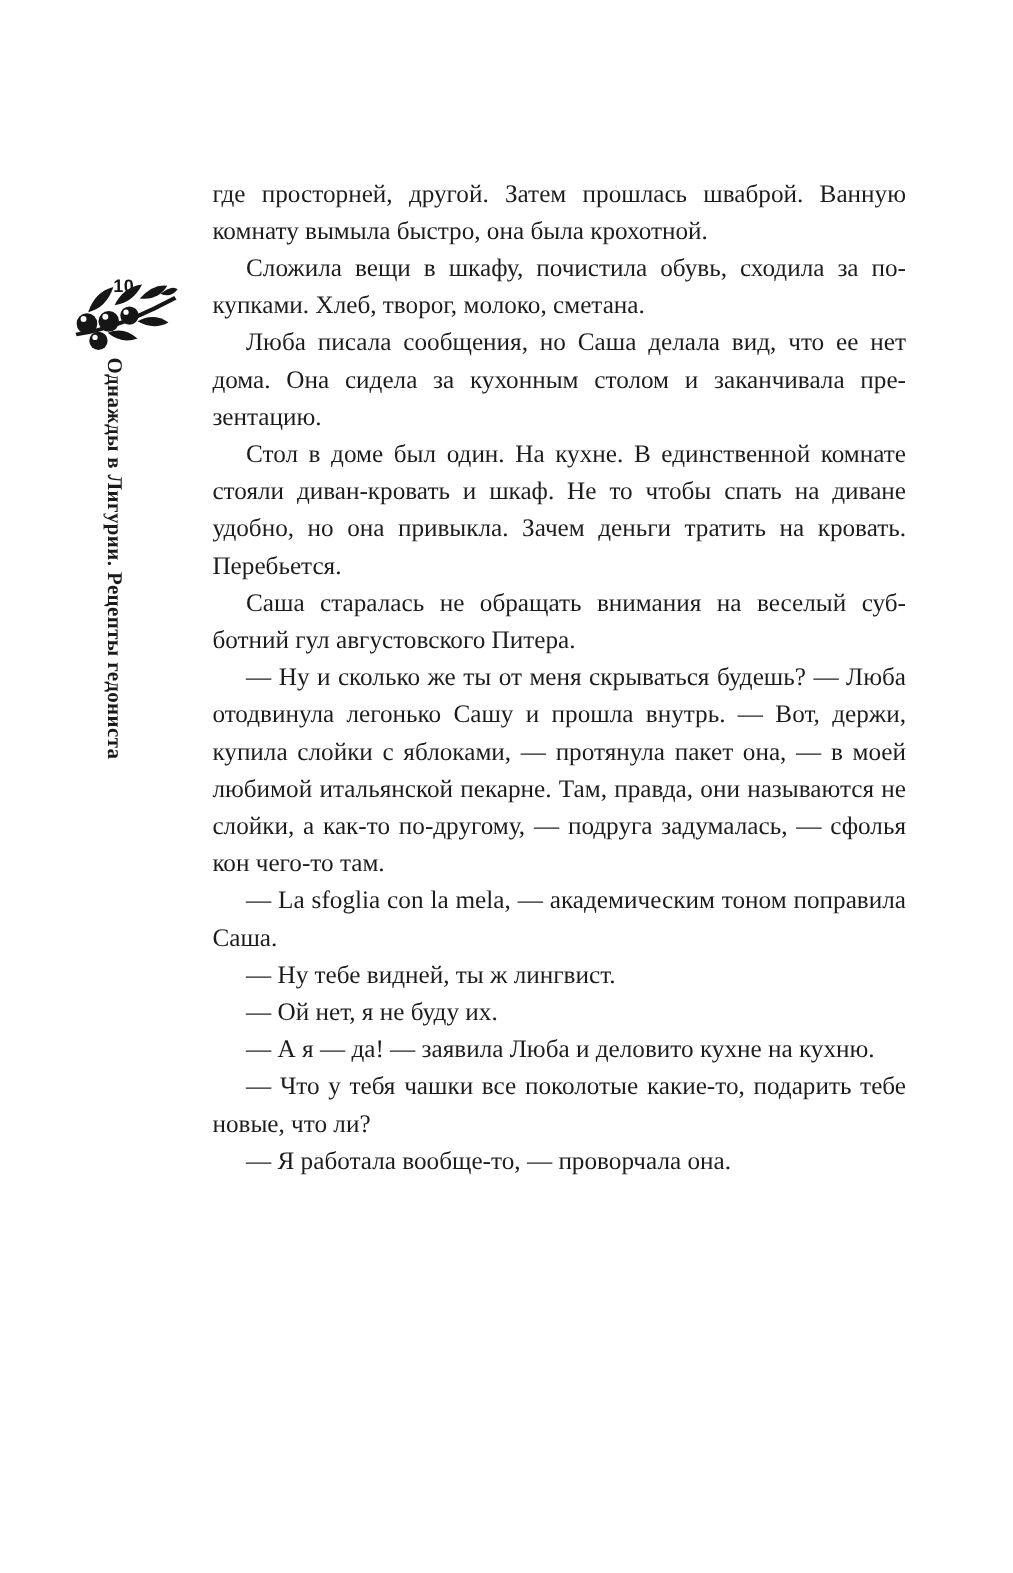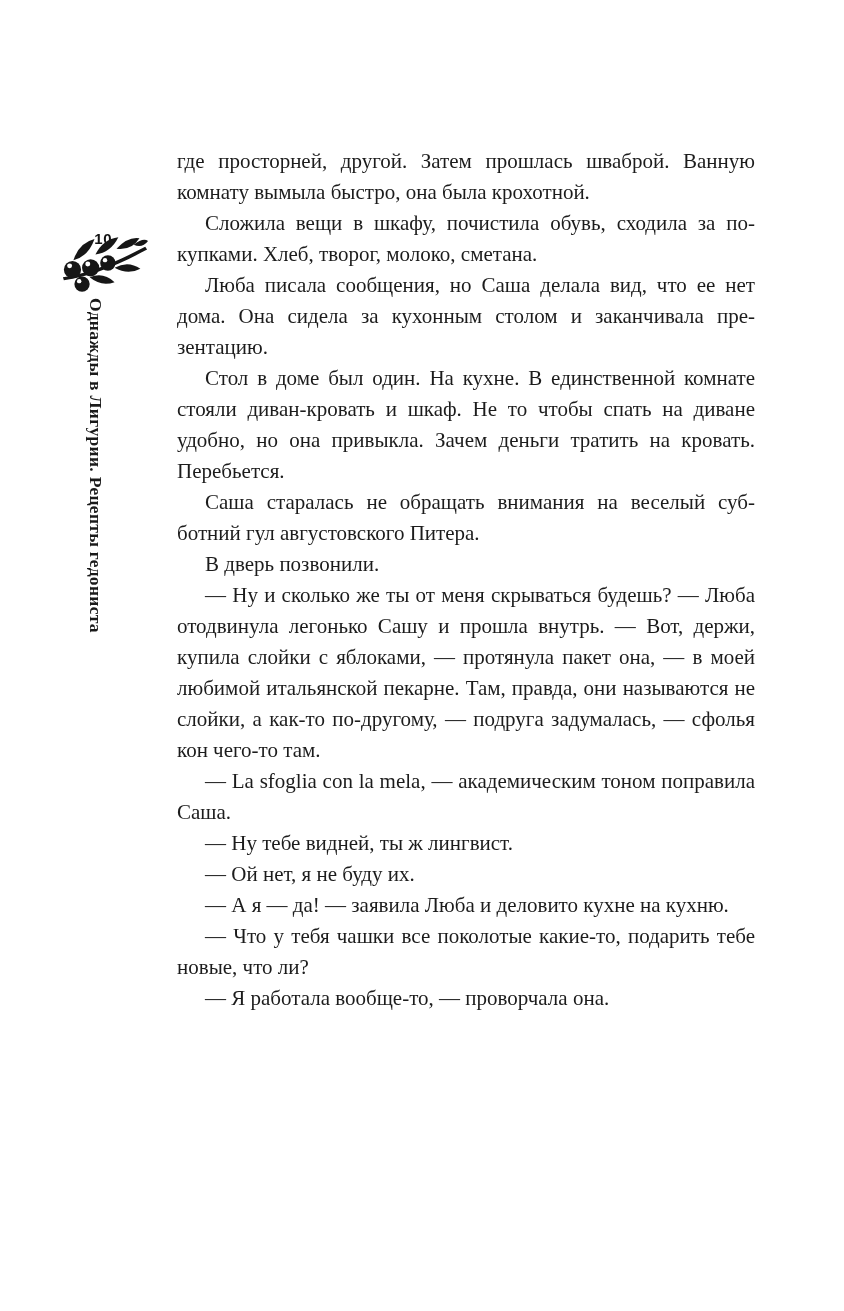--- a/index.html
+++ b/index.html
@@ -103,21 +103,20 @@
 
   <div class="running-title">Однажды в Лигурии. Рецепты гедониста</div>
 
   <div class="text-block">
 
   <p class="para">где просторней, другой. Затем прошлась шваброй. Ванную комнату вымыла быстро, она была крохотной.</p>
       <p class="para indent">Сложила вещи в шкафу, почистила обувь, сходила за по­купками. Хлеб, творог, молоко, сметана.</p>
       <p class="para indent">Люба писала сообщения, но Саша делала вид, что ее нет дома. Она сидела за кухонным столом и заканчивала пре­зентацию.</p>
       <p class="para indent">Стол в доме был один. На кухне. В единственной комнате стояли диван-кровать и шкаф. Не то чтобы спать на диване удобно, но она привыкла. Зачем деньги тратить на кровать. Перебьется.</p>
       <p class="para indent">Саша старалась не обращать внимания на веселый суб­ботний гул августовского Питера.</p>
-      <p class="para indent">В дверь позвонили.</p>
       <p class="para indent">— Ну и сколько же ты от меня скрываться будешь? — Люба отодвинула легонько Сашу и прошла внутрь. — Вот, держи, купила слойки с яблоками, — протянула пакет она, — в моей любимой итальянской пекарне. Там, правда, они на­зываются не слойки, а как-то по-другому, — подруга задума­лась, — сфолья кон чего-то там.</p>
       <p class="para indent">— La sfoglia con la mela, — академическим тоном попра­вила Саша.</p>
       <p class="para indent">— Ну тебе видней, ты ж лингвист.</p>
       <p class="para indent">— Ой нет, я не буду их.</p>
       <p class="para indent">— А я — да! — заявила Люба и деловито кухне на кухню.</p>
       <p class="para indent">— Что у тебя чашки все поколотые какие-то, подарить тебе новые, что ли?</p>
       <p class="para indent">— Я работала вообще-то, — проворчала она.</p>
     </div>
 
 </div>

